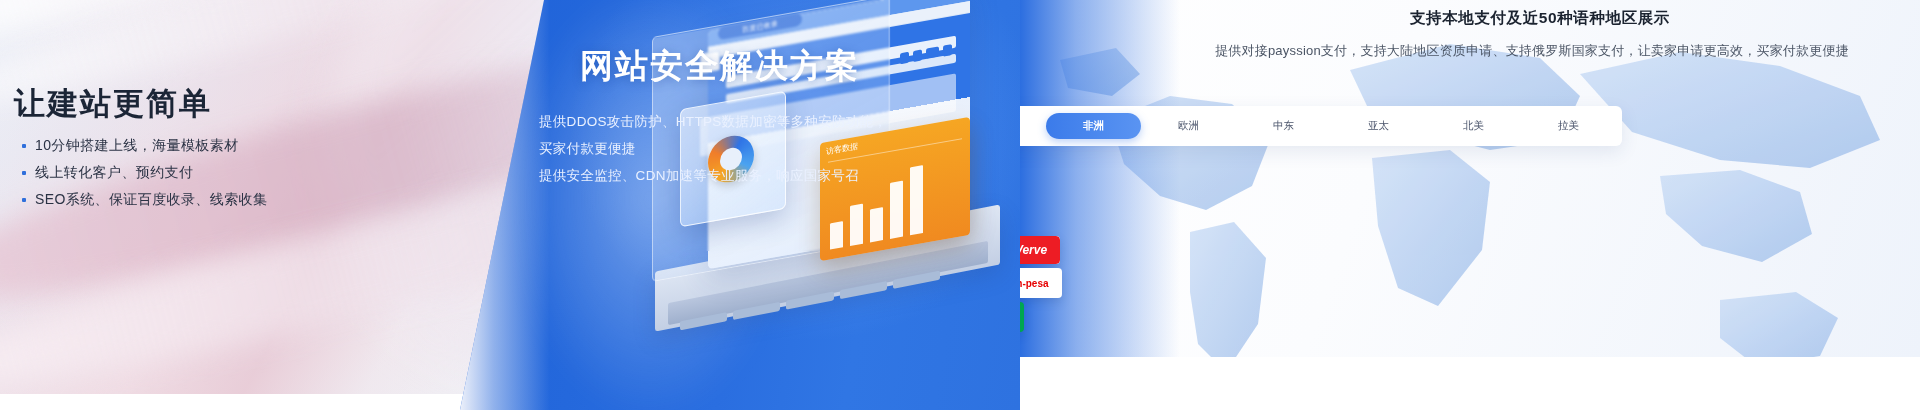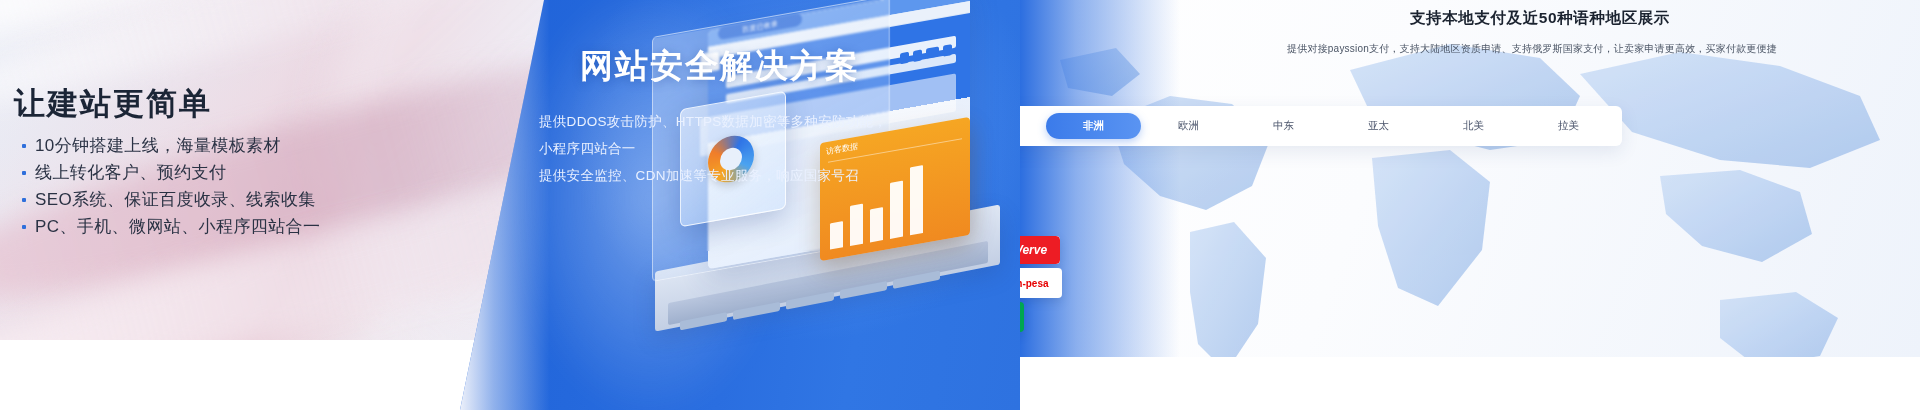--- a/index.html
+++ b/index.html
@@ -1,38 +1,38 @@
 <!DOCTYPE html>
 <html><head>
 <meta charset="utf-8">
 <style>
   * { margin:0; padding:0; box-sizing:border-box; }
   html,body { width:1920px; height:410px; overflow:hidden; background:#fff;
     font-family:"Liberation Sans","DejaVu Sans",sans-serif; }
   .stage { position:relative; width:1920px; height:410px; overflow:hidden; }
 
   
-  .panel-left { position:absolute; left:0; top:0; width:660px; height:340px; overflow:hidden;
+  .panel-left { position:absolute; left:0; top:0; width:660px; height:394px; overflow:hidden;
     background:
       linear-gradient(118deg, rgba(244,226,232,.00) 0%, rgba(238,206,216,.55) 38%, rgba(226,185,200,.62) 52%, rgba(233,213,224,.25) 66%, rgba(240,240,248,0) 80%),
       linear-gradient(160deg,#eef1f8 0%,#e9eef7 25%,#edeaf2 55%,#f3eef2 75%,#eff2f8 100%);
   }
   .lp-streak { position:absolute; transform-origin:left center; border-radius:50%; filter:blur(14px); }
   .s1 { left:-60px; top:-20px; width:760px; height:90px; background:linear-gradient(90deg,rgba(255,255,255,.85),rgba(226,210,230,.25)); transform:rotate(-17deg); }
   .s2 { left:-40px; top:60px; width:820px; height:70px; background:linear-gradient(90deg,rgba(255,255,255,.6),rgba(212,196,221,.18)); transform:rotate(-16deg); }
   .s3 { left:-80px; top:225px; width:900px; height:120px; background:linear-gradient(90deg,rgba(232,190,205,.55),rgba(205,160,182,.55) 55%,rgba(235,220,235,.1)); transform:rotate(-15deg); }
   .s4 { left:-60px; top:330px; width:900px; height:90px; background:linear-gradient(90deg,rgba(248,238,243,.9),rgba(222,198,214,.35)); transform:rotate(-14deg); }
   .s5 { left:330px; top:-30px; width:420px; height:460px; background:linear-gradient(150deg,rgba(255,255,255,.5),rgba(214,200,226,.25)); transform:rotate(-13deg); filter:blur(22px); }
 
   .lp-title { position:absolute; left:14px; top:83px; font-size:31px; font-weight:700; letter-spacing:2px;
     color:#1b2536; }
   .lp-list { position:absolute; left:22px; top:132px; }
   .lp-item { display:flex; align-items:center; height:27px; }
   .lp-dot { width:4px; height:4px; background:#2f6fdb; border-radius:1px; margin-right:9px; flex:none; }
-  .lp-text { font-size:17px; color:#2a3244; letter-spacing:.4px; }
+  .lp-text { font-size:14px; color:#2a3244; letter-spacing:.4px; }
 
   
   .panel-mid { position:absolute; left:460px; top:0; width:560px; height:410px; overflow:hidden; }
   .mid-bg { position:absolute; inset:0;
     background:
       radial-gradient(ellipse 340px 300px at 62% 32%, rgba(120,175,255,.55), rgba(120,175,255,0) 70%),
       linear-gradient(100deg,#1f62d8 0%,#2468dc 28%,#2a6ee0 52%,#3076e4 72%,#2e72e0 100%);
     clip-path: polygon(15% 0, 100% 0, 100% 100%, 0 100%);
   }
   .mid-bg::after { content:""; position:absolute; inset:0;
@@ -100,21 +100,21 @@
 
   
   .panel-right { position:absolute; left:1020px; top:0; width:900px; height:357px; overflow:hidden;
     background:linear-gradient(110deg,#ffffff 0%,#fbfcfe 40%,#eef3fb 100%); }
   .rp-fade { position:absolute; left:0; top:0; width:160px; height:410px;
     background:linear-gradient(90deg,rgba(44,110,224,1) 0%,rgba(44,110,224,.55) 35%,rgba(255,255,255,0) 100%); }
   .map { position:absolute; left:0; top:0; width:900px; height:410px; opacity:.9; }
 
   .rp-title { position:absolute; left:0; right:0; top:8px; text-align:center; font-size:15.5px; font-weight:700;
     color:#1b2330; letter-spacing:.6px; padding-left:140px; }
-  .rp-sub { position:absolute; left:4px; right:0; text-align:center; font-size:10px; color:#4b5565;
+  .rp-sub { position:absolute; left:4px; right:0; text-align:center; font-size:13px; color:#4b5565;
     letter-spacing:.2px; padding-left:120px; }
   .rp-sub.l1 { top:42px; }
   .rp-sub.l2 { top:60px; }
 
   .card { position:absolute; left:-86px; top:106px; width:688px; height:40px; background:#fff;
     border-radius:6px; box-shadow:0 6px 18px rgba(40,70,130,.10); display:flex; align-items:center; }
   .card-logo { width:112px; display:flex; align-items:center; justify-content:center; }
   .logo-svg { width:86px; height:24px; }
   .tabs { flex:1; display:flex; align-items:center; gap:0; padding-right:6px; }
   .tab { flex:1; height:26px; border-radius:13px; display:flex; align-items:center; justify-content:center;
@@ -153,24 +153,20 @@
         <span class="lp-text">10分钟搭建上线，海量模板素材</span>
       </div>
       <div class="lp-item">
         <span class="lp-dot"></span>
         <span class="lp-text">线上转化客户、预约支付</span>
       </div>
       <div class="lp-item">
         <span class="lp-dot"></span>
         <span class="lp-text">SEO系统、保证百度收录、线索收集</span>
       </div>
-      <div class="lp-item">
-        <span class="lp-dot"></span>
-        <span class="lp-text">PC、手机、微网站、小程序四站合一</span>
-      </div>
     </div>
   </div>
 
   <div class="panel-mid">
     <div class="mid-bg"></div>
     <div class="mid-glow"></div>
 
     <div class="illus">
       <div class="iso-base"></div>
       <div class="iso-base2"></div>
@@ -217,21 +213,21 @@
           <i></i>
         <i></i>
           <i></i>
         <i></i>
       </div>
     </div>
 
     <div class="mid-title">网站安全解决方案</div>
     <div class="mid-lines">
       <div class="mid-line">提供DDOS攻击防护、HTTPS数据加密等多种安防功能，</div>
-      <div class="mid-line">小程序四站合一</div>
+      <div class="mid-line">买家付款更便捷</div>
       <div class="mid-line">提供安全监控、CDN加速等专业服务，响应国家号召</div>
     </div>
   </div>
 
   <div class="panel-right">
 
     <svg class="map" viewBox="0 0 900 410">
       <defs>
         <linearGradient id="mapg" x1="0" y1="0" x2="1" y2="1">
           <stop offset="0%" stop-color="#c9dcf6"></stop>

